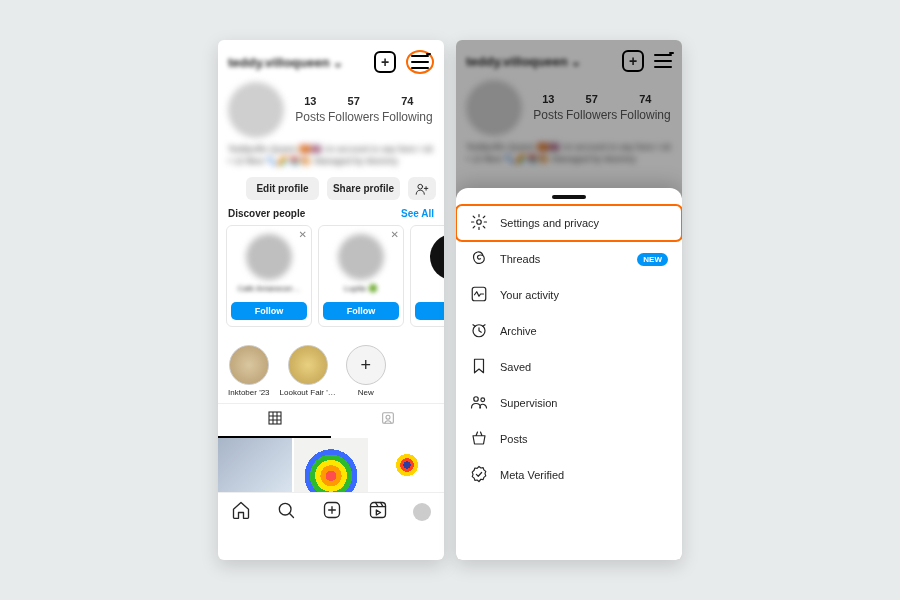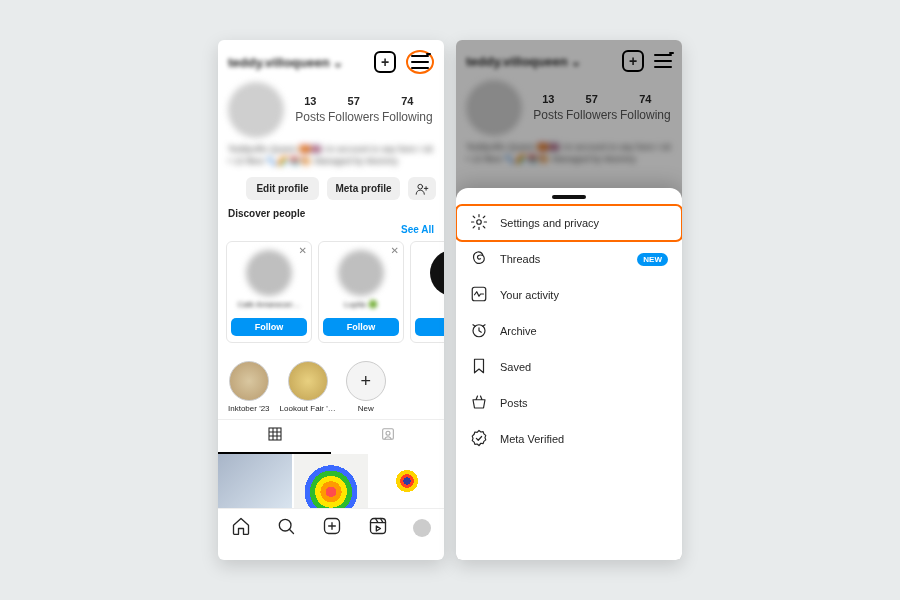--- a/index.html
+++ b/index.html
@@ -20,21 +20,21 @@
   .avatar { width:56px; height:56px; border-radius:50%; background:#cfcfcf; filter:blur(3px);}
   .stats { flex:1; display:flex; justify-content:space-around; text-align:center;}
   .stat b { display:block; font-size:11px;}
   .stat span { font-size:12px; color:#555;}
   .bio { padding:0 10px 6px; filter:blur(3px); font-size:9px; color:#444; line-height:1.3;}
   .btnrow { display:flex; gap:8px; padding:4px 8px 8px;margin-left:20px;}
   .btn { flex:1; background:#efefef; border-radius:6px; font-size:10px; font-weight:600; text-align:center; padding:6px 0;}
   .iconbtn { width:28px; background:#efefef; border-radius:6px; display:flex; align-items:center; justify-content:center; font-size:12px;}
   .dhdr { display:flex; justify-content:space-between; padding:0 10px 6px; font-size:10px;}
   .dhdr b { font-weight:700;}
-  .seeall { color:#0095f6; font-weight:600;margin-top:16px;}
+  .seeall { color:#0095f6; font-weight:600;}
   .cards { display:flex; gap:6px; padding:0 8px 8px; overflow:hidden;}
   .card { width:76px; background:#fff; border:1px solid #e6e6e6; border-radius:6px; padding:6px 4px; text-align:center; position:relative; flex:0 0 auto;}
   .card .cav { width:46px; height:46px; border-radius:50%; background:#bfbfbf; margin:2px auto 4px; filter:blur(3px);}
   .card .cname { font-size:8px; filter:blur(2px); margin-bottom:2px; height:16px;}
   .card .fbtn { background:#0095f6; color:#fff; font-size:9px; font-weight:700; border-radius:5px; padding:4px 0;}
   .card .x { position:absolute; right:4px; top:3px; font-size:10px; color:#888;}
   .card3 .cav{ background:#111; color:#fff; display:flex; align-items:center; justify-content:center; filter:none; font-size:14px; font-weight:700; font-style:italic;}
   .highlights { display:flex; gap:10px; padding:10px 10px 6px;}
   .hl { text-align:center; font-size:8px;}
   .hl .hc { width:38px; height:38px; border-radius:50%; border:1px solid #ccc; margin:0 auto 3px; display:flex; align-items:center; justify-content:center; background:#f4f4f4; font-size:18px;}
@@ -89,21 +89,21 @@
       <div class="stat"><b>13</b><span>Posts</span></div>
       <div class="stat"><b>57</b><span>Followers</span></div>
       <div class="stat"><b>74</b><span>Following</span></div>
     </div>
   </div>
   <div class="bio">Teddyvillo Queen  🇪🇸🇬🇧
 An account to say here I sit • 13 likes 🐾🌈📚🎨 Managed by
 Mummy</div>
   <div class="btnrow">
     <div class="btn">Edit profile</div>
-    <div class="btn">Meta profile</div>
+    <div class="btn">Share profile</div>
     <div class="iconbtn">
           <svg width="14" height="14" viewBox="0 0 24 24" class="hb">
             <circle cx="9" cy="8" r="4"></circle>
             <path d="M2 21c0-4 3-7 7-7s7 3 7 7"></path>
             <path d="M19 8v6M16 11h6"></path>
           </svg>
         </div>
   </div>
   <div class="dhdr">
         <b>Discover people</b>
@@ -231,20 +231,28 @@
               <span>Archive</span>
             </div>
             <div class="mrow">
               <span><svg width="18" height="18" viewBox="0 0 24 24" class="hb">
                   <path d="M6 3h12v18l-6-5-6 5z"></path>
                 </svg></span>
               <span>Saved</span>
             </div>
             <div class="mrow">
               <span><svg width="18" height="18" viewBox="0 0 24 24" class="hb">
+                  <circle cx="8" cy="8" r="3"></circle>
+                  <circle cx="17" cy="9" r="2.5"></circle>
+                  <path d="M2 20c0-4 3-6 6-6s6 2 6 6M13 20c0-3 2-5 4-5s5 2 5 5"></path>
+                </svg></span>
+              <span>Supervision</span>
+            </div>
+            <div class="mrow">
+              <span><svg width="18" height="18" viewBox="0 0 24 24" class="hb">
                   <path d="M4 9h16l-2 11H6zM8 9l2-5M16 9l-2-5"></path>
                 </svg></span>
               <span>Posts</span>
             </div>
             <div class="mrow">
               <span><svg width="18" height="18" viewBox="0 0 24 24" class="hb">
                   <path d="M12 2l2.5 2 3-.5 1 3 2.5 2-1 3 1 3-2.5 2-1 3-3-.5L12 22l-2.5-2-3 .5-1-3L3 15.5l1-3-1-3L5.5 7l1-3 3 .5z"></path>
                   <path d="M8.5 12.5l2.5 2.5 4.5-5"></path>
                 </svg></span>
               <span>Meta Verified</span>

